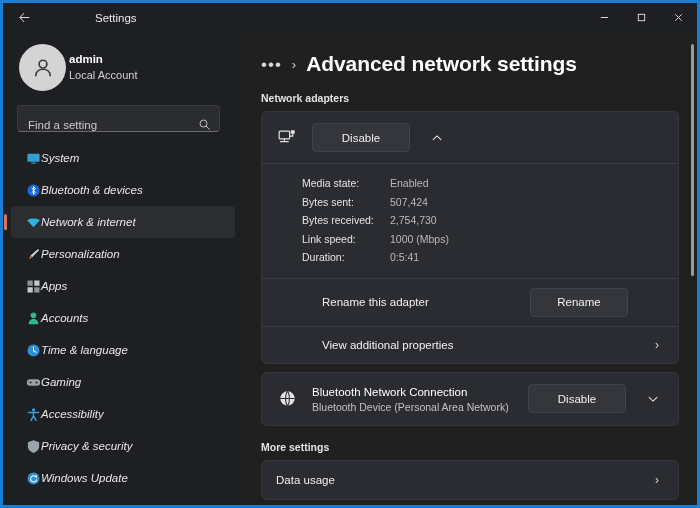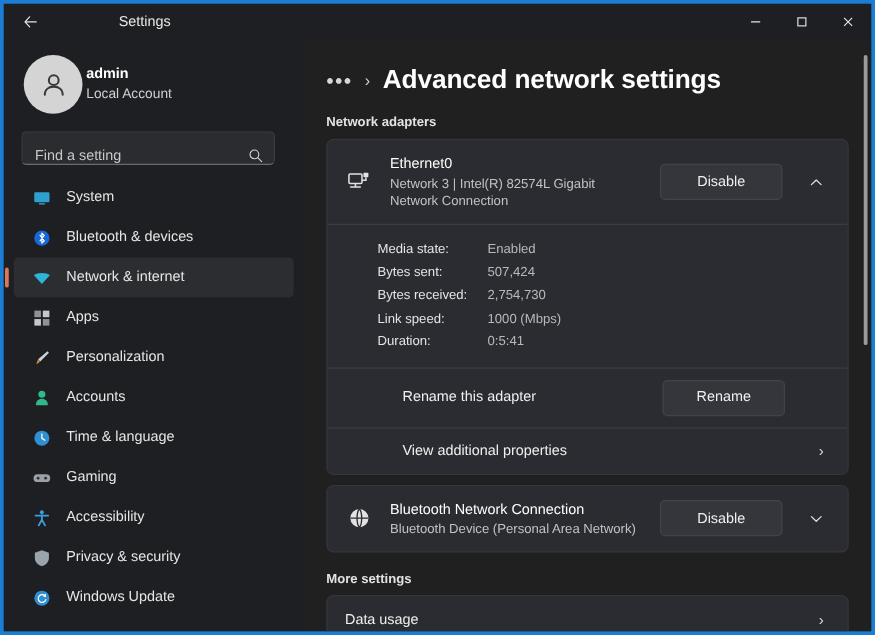--- a/index.html
+++ b/index.html
@@ -74,24 +74,25 @@
   .searchbox input {
     flex: 1; background: transparent; border: 0; outline: 0;
     color: #e0e0e0; font-size: 11.5px;
     font-family: "Liberation Sans", sans-serif;
   }
   .searchbox input::placeholder { color: #c9c9c9; }
   .navlist { display: flex; flex-direction: column; gap: 0px; }
   .navitem {
     position: relative;
     height: 32px;
-    display: flex; align-items: center; gap: 12px;
+    display: flex; align-items: center; 
     padding-left: 14px;
     border-radius: 4px;
     cursor: default;
+    font-style: italic;
   }
   .navitem.selected { background: #2c2d31; }
   .navitem.selected::before {
     content: ""; position: absolute; left: -7px; top: 8px;
     width: 3px; height: 16px; border-radius: 2px;
     background: #d97757;
   }
   .navicon {
     width: 16px; height: 16px; flex: 0 0 16px;
     display: flex; align-items: center; justify-content: center;
@@ -250,37 +251,37 @@
             <svg width="15" height="15" viewBox="0 0 16 16">
                 <path d="M1.2 5.6 C4 3 12 3 14.8 5.6 L8 13 Z" fill="#2fb3d9"></path>
               </svg>
           </span>
           <span class="navlabel">Network &amp; internet</span>
         </div>
 
         <div class="navitem">
           <span class="navicon">
             <svg width="15" height="15" viewBox="0 0 16 16">
+                <path d="M12.8 2.2 L14 3.4 L6.6 10.8 L4.8 9 Z" fill="#cfd4d8"></path>
+                <path d="M4.6 9.2 L6.4 11 L3.2 13.4 Z" fill="#e08a3c"></path>
+              </svg>
+          </span>
+          <span class="navlabel">Personalization</span>
+        </div>
+
+        <div class="navitem">
+          <span class="navicon">
+            <svg width="15" height="15" viewBox="0 0 16 16">
                 <rect x="1.6" y="1.6" width="5.6" height="5.6" fill="#8f9399"></rect>
                 <rect x="8.8" y="1.6" width="5.6" height="5.6" fill="#c5c9cd"></rect>
                 <rect x="1.6" y="8.8" width="5.6" height="5.6" fill="#c5c9cd"></rect>
                 <rect x="8.8" y="8.8" width="5.6" height="5.6" fill="#8f9399"></rect>
               </svg>
           </span>
           <span class="navlabel">Apps</span>
-        </div>
-
-        <div class="navitem">
-          <span class="navicon">
-            <svg width="15" height="15" viewBox="0 0 16 16">
-                <path d="M12.8 2.2 L14 3.4 L6.6 10.8 L4.8 9 Z" fill="#cfd4d8"></path>
-                <path d="M4.6 9.2 L6.4 11 L3.2 13.4 Z" fill="#e08a3c"></path>
-              </svg>
-          </span>
-          <span class="navlabel">Personalization</span>
         </div>
 
         <div class="navitem">
           <span class="navicon">
             <svg width="15" height="15" viewBox="0 0 16 16">
                 <circle cx="8" cy="4.6" r="3" fill="#2fb98a"></circle>
                 <path d="M2.9 14 C2.9 10.4 5.2 8.6 8 8.6 C10.8 8.6 13.1 10.4 13.1 14 Z" fill="#2fb98a"></path>
               </svg>
           </span>
           <span class="navlabel">Accounts</span>
@@ -353,24 +354,20 @@
       <div class="card">
 
         <div class="adapter-row">
           <span class="adapter-icon">
             <svg width="19" height="19" viewBox="0 0 20 20">
               <rect x="1.2" y="3.4" width="11" height="8" rx="1" fill="none" stroke="#e2e2e2" stroke-width="1.3"></rect>
               <path d="M6.7 11.6 V14.4 H2.6 M6.7 14.4 H10.8" stroke="#e2e2e2" stroke-width="1.3" fill="none" stroke-linecap="round"></path>
               <rect x="13.4" y="2.4" width="4.2" height="3.6" rx="0.6" fill="#e2e2e2"></rect>
               <path d="M15.5 6 V8.6 H12.2" stroke="#e2e2e2" stroke-width="1.3" fill="none"></path>
             </svg>
-          </span>
-          <span class="adapter-text">
-            <span class="adapter-title" style="display:block">Ethernet0</span>
-            <span class="adapter-sub" style="display:block">Network 3 | Intel(R) 82574L Gigabit Network Connection</span>
           </span>
           <button class="btn">Disable</button>
           <span class="chev">
             <svg width="12" height="12" viewBox="0 0 14 14">
                 <path d="M2.5 9 L7 4.6 L11.5 9" stroke="#dcdcdc" stroke-width="1.25" fill="none" stroke-linecap="round" stroke-linejoin="round"></path>
               </svg>
           </span>
         </div>
 
         <div class="divider"></div>

